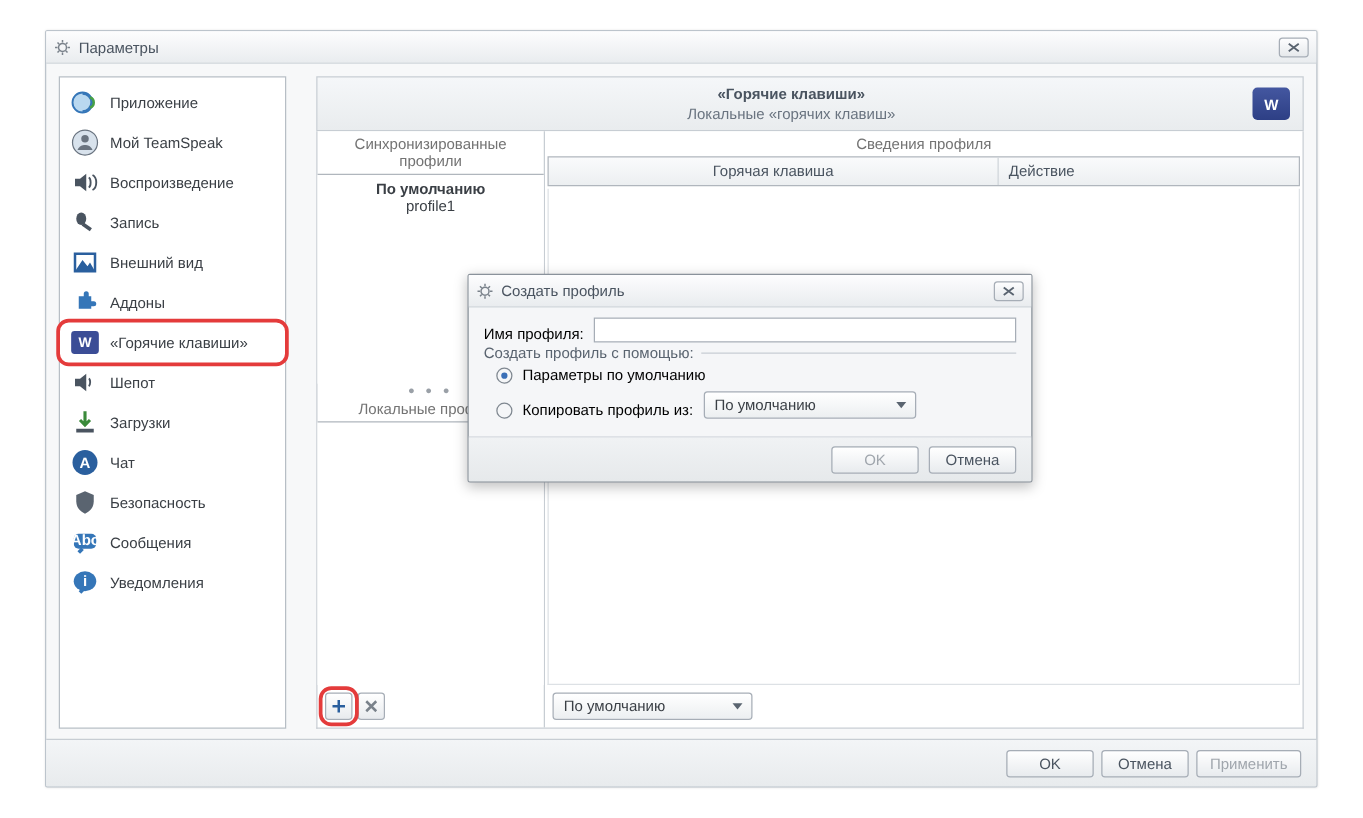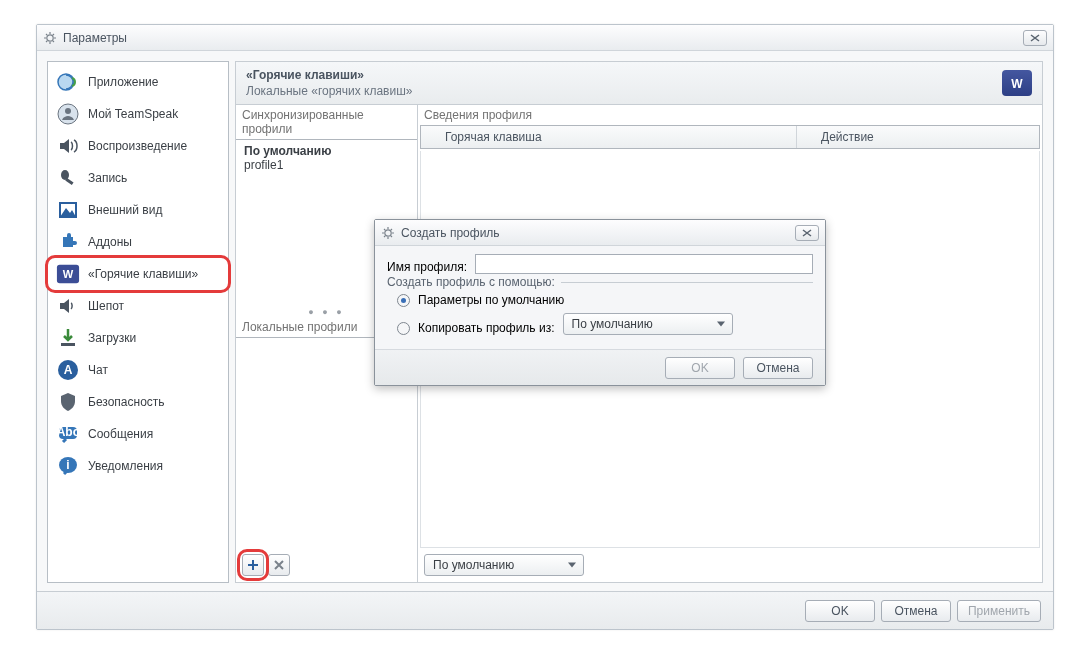--- a/index.html
+++ b/index.html
@@ -1,24 +1,24 @@
 <!DOCTYPE html>
 <html><head>
 <meta charset="utf-8">
 <style>
 * { box-sizing: border-box; margin: 0; padding: 0; font-family: Tahoma, Arial, sans-serif; font-size: 12px; }
 body { background: #fff; width: 1090px; height: 654px; position: relative; }
 
-.window { position: absolute; left: 36px; top: 24px; width: 1018px; height: 606px; background: #f7f8f9; border: 1px solid #bcc4cc; border-radius: 2px; box-shadow: 0 0 2px rgba(0,0,0,0.1); }
+.window { position: absolute; left: 36px; top: 24px; width: 1018px; height: 606px; background: #f7f8f9; border: 1px solid #bcc4cc; border-radius: 2px; box-shadow: 0 0 2px rgba(0,0,0,0.1); text-align: center; }
 .titlebar { height: 26px; background: linear-gradient(#fdfdfe, #e9ecef); border-bottom: 1px solid #d0d5da; display: flex; align-items: center; padding: 0 6px; }
 .titlebar .ticon { width: 14px; height: 14px; margin-right: 6px; }
 .titlebar .ttext { color: #4a5460; }
 .close-btn { margin-left: auto; width: 24px; height: 16px; border: 1px solid #a6adb6; border-radius: 3px; background: linear-gradient(#fdfdfe,#e6e9ec); display: flex; align-items: center; justify-content: center; cursor: pointer; }
 
-.body { position: absolute; left: 10px; top: 36px; right: 10px; bottom: 46px; display: flex; gap: 6px; }
+.body { position: absolute; left: 10px; top: 36px; right: 10px; bottom: 46px; display: flex; gap: 24px; }
 
 .sidebar { width: 182px; background: #fff; border: 1px solid #b7bec5; padding: 4px 0; }
 .side-item { display: flex; align-items: center; gap: 8px; padding: 4px 8px; color: #3a3f45; cursor: pointer; }
 .side-item .si-icon { width: 24px; height: 24px; display:flex; align-items:center; justify-content:center; flex-shrink:0; }
 .side-item.active { position: relative; }
 .side-item.active::after { content: ""; position: absolute; left: -3px; right: -3px; top: -3px; bottom: -3px; border: 3px solid #e43b3b; border-radius: 10px; pointer-events: none; }
 
 .main { flex: 1; display: flex; flex-direction: column; }
 .header-box { background: linear-gradient(#f5f7f9,#e9ecee); border: 1px solid #c7cdd3; border-bottom: 1px solid #c7cdd3; padding: 6px 10px; display:flex; align-items:center; }
 .header-box .left { flex:1; }
@@ -30,21 +30,21 @@
 .colL { width: 182px; display:flex; flex-direction:column; border-right:1px solid #c7cdd3; }
 .colR { flex:1; display:flex; flex-direction:column; }
 
 .sect-label { padding: 3px 6px; color: #737373; }
 .list-box { flex:1; border-top:1px solid #b0b6bd; background:#fff; padding: 4px 8px; }
 .list-item { color:#3a3f45; }
 .list-item.bold { font-weight:bold; }
 .splitter { height:10px; display:flex; align-items:center; justify-content:center; color:#9aa0a7; letter-spacing:3px; font-size:9px; }
 
 .details-header { display:flex; border:1px solid #b0b6bd; margin:0 2px 2px 2px; background:linear-gradient(#fafbfc,#eceff1); }
-.dh-col { padding: 4px 8px; color:#4a5460;margin-left:16px; }
+.dh-col { padding: 4px 8px; color:#4a5460; }
 .dh-col.c1 { width:360px; border-right:1px solid #d0d5da; }
 .details-body { flex:1; margin:0 2px; border:1px solid #dde1e5; border-top:none; }
 
 .btn { border:1px solid #a6adb6; border-radius:3px; background:linear-gradient(#ffffff,#e8ebee); padding:3px 10px; color:#4a5460; cursor:pointer; display:inline-flex; align-items:center; gap:4px; height:22px; }
 .btn.disabled { color:#a0a6ad; }
 .small-btn { width:22px; height:22px; border:1px solid #a6adb6; border-radius:3px; background:linear-gradient(#ffffff,#e8ebee); display:flex; align-items:center; justify-content:center; cursor:pointer; }
 .small-btn.highlight { position:relative; }
 .small-btn.highlight::before { content:""; position:absolute; left:-6px; right:-6px; top:-6px; bottom:-6px; border:3px solid #e43b3b; border-radius:10px; pointer-events:none; }
 
 .combo { height:22px; border:1px solid #a6adb6; border-radius:3px; background:linear-gradient(#ffffff,#eceff1); padding:0 22px 0 8px; position:relative; min-width:160px; display:inline-flex; align-items:center; color:#3a3f45; }

